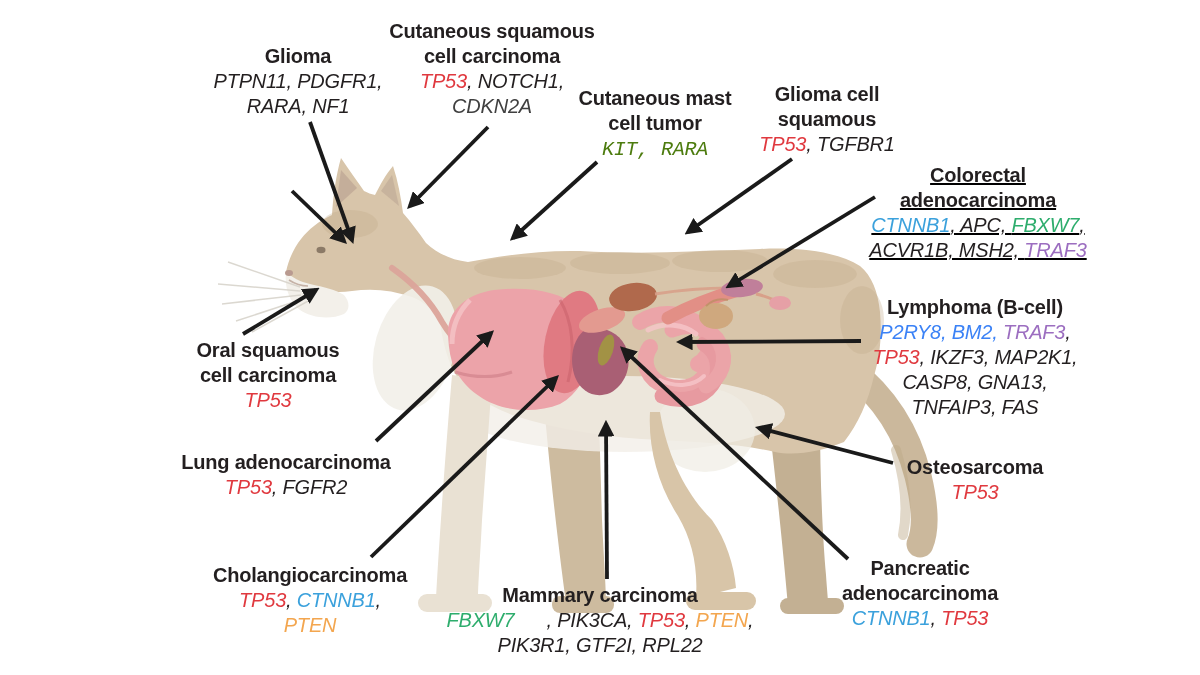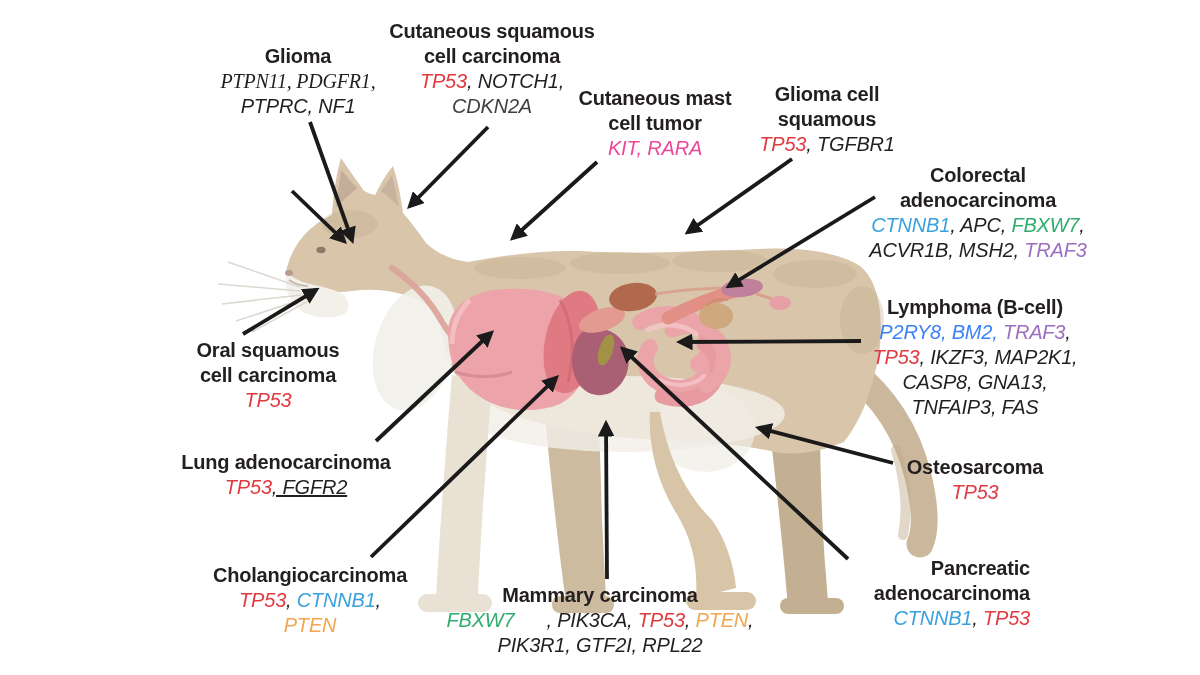--- a/index.html
+++ b/index.html
@@ -175,74 +175,74 @@
         <line x1="371" y1="557" x2="556" y2="378" stroke="#1a1a1a" stroke-width="3.8" marker-end="url(#ah)"></line>
         <line x1="607" y1="579" x2="606" y2="424" stroke="#1a1a1a" stroke-width="3.8" marker-end="url(#ah)"></line>
         <line x1="893" y1="463" x2="759" y2="428" stroke="#1a1a1a" stroke-width="3.8" marker-end="url(#ah)"></line>
         <line x1="848" y1="559" x2="623" y2="349" stroke="#1a1a1a" stroke-width="3.8" marker-end="url(#ah)"></line>
       </g>
   </svg>
 
   <div id="labels">
       <div class="label" style="left: 178px; top: 44px; width: 240px;">
         <div class="t">Glioma</div>
-        <div class="g"><span style="color: rgb(35, 31, 32); font-family: Liberation Serif, serif;">PTPN11, PDGFR1,</span></div>
-        <div class="g"><span style="color: rgb(35, 31, 32);">PTPRC, NF1</span></div>
+        <div class="g"><span style="color: rgb(35, 31, 32);">PTPN11, PDGFR1,</span></div>
+        <div class="g"><span style="color: rgb(35, 31, 32);">RARA, NF1</span></div>
       </div>
       <div class="label" style="left: 367px; top: 19px; width: 250px;">
         <div class="t">Cutaneous squamous</div>
         <div class="t">cell carcinoma</div>
         <div class="g"><span style="color: rgb(224, 57, 63);">TP53</span><span style="color: rgb(35, 31, 32);">, NOTCH1,</span></div>
         <div class="g"><span style="color: #404040;">CDKN2A</span></div>
       </div>
       <div class="label" style="left: 550px; top: 86px; width: 210px;">
         <div class="t">Cutaneous mast</div>
         <div class="t">cell tumor</div>
-        <div class="g"><span style="color: #ec4899;">KIT, RARA</span></div>
+        <div class="g"><span style="color: #4d7c0f; font-family: Liberation Mono, monospace;">KIT, RARA</span></div>
       </div>
       <div class="label" style="left: 737px; top: 82px; width: 180px;">
         <div class="t">Glioma cell</div>
         <div class="t">squamous</div>
         <div class="g"><span style="color: rgb(224, 57, 63);">TP53</span><span style="color: rgb(35, 31, 32);">, TGFBR1</span></div>
       </div>
-      <div class="label" style="left: 848px; top: 163px; width: 260px;">
+      <div class="label" style="left: 848px; top: 163px; width: 260px; text-decoration: underline;">
         <div class="t">Colorectal</div>
         <div class="t">adenocarcinoma</div>
         <div class="g"><span style="color: rgb(59, 161, 220);">CTNNB1</span><span style="color: rgb(35, 31, 32);">, APC, </span><span style="color: rgb(46, 173, 109);">FBXW7</span><span style="color: rgb(35, 31, 32);">,</span></div>
         <div class="g"><span style="color: rgb(35, 31, 32);">ACVR1B, MSH2, </span><span style="color: rgb(156, 110, 192);">TRAF3</span></div>
       </div>
       <div class="label" style="left: 845px; top: 295px; width: 260px;">
         <div class="t">Lymphoma (B-cell)</div>
         <div class="g"><span style="color: #3b82f6; margin-top: 40px;">P2RY8, BM2, </span><span style="color: rgb(156, 110, 192);">TRAF3</span><span style="color: rgb(35, 31, 32);">,</span></div>
         <div class="g"><span style="color: rgb(224, 57, 63);">TP53</span><span style="color: rgb(35, 31, 32);">, IKZF3, MAP2K1,</span></div>
         <div class="g"><span style="color: rgb(35, 31, 32);">CASP8, GNA13,</span></div>
         <div class="g"><span style="color: rgb(35, 31, 32);">TNFAIP3, FAS</span></div>
       </div>
       <div class="label" style="left: 163px; top: 338px; width: 210px;">
         <div class="t">Oral squamous</div>
         <div class="t">cell carcinoma</div>
         <div class="g"><span style="color: rgb(224, 57, 63);">TP53</span></div>
       </div>
       <div class="label" style="left: 156px; top: 450px; width: 260px;">
         <div class="t">Lung adenocarcinoma</div>
-        <div class="g"><span style="color: rgb(224, 57, 63);">TP53</span><span style="color: rgb(35, 31, 32); text-decoration: underline;">, FGFR2</span></div>
+        <div class="g"><span style="color: rgb(224, 57, 63);">TP53</span><span style="color: rgb(35, 31, 32);">, FGFR2</span></div>
       </div>
       <div class="label" style="left: 190px; top: 563px; width: 240px;">
         <div class="t">Cholangiocarcinoma</div>
         <div class="g"><span style="color: rgb(224, 57, 63);">TP53</span><span style="color: rgb(35, 31, 32);">, </span><span style="color: rgb(59, 161, 220);">CTNNB1</span><span style="color: rgb(35, 31, 32);">,</span></div>
         <div class="g"><span style="color: rgb(243, 166, 79);">PTEN</span></div>
       </div>
       <div class="label" style="left: 440px; top: 583px; width: 320px;">
         <div class="t">Mammary carcinoma</div>
         <div class="g"><span style="color: rgb(46, 173, 109);">FBXW7</span><span style="color: rgb(35, 31, 32); margin-left: 32px;">, PIK3CA, </span><span style="color: rgb(224, 57, 63);">TP53</span><span style="color: rgb(35, 31, 32);">, </span><span style="color: rgb(243, 166, 79);">PTEN</span><span style="color: rgb(35, 31, 32);">,</span></div>
         <div class="g"><span style="color: rgb(35, 31, 32); margin-top: 14px;">PIK3R1, GTF2I, RPL22</span></div>
       </div>
       <div class="label" style="left: 875px; top: 455px; width: 200px;">
         <div class="t">Osteosarcoma</div>
         <div class="g"><span style="color: rgb(224, 57, 63);">TP53</span></div>
       </div>
-      <div class="label" style="left: 810px; top: 556px; width: 220px; text-align: right;">
+      <div class="label" style="left: 810px; top: 556px; width: 220px;">
         <div class="t">Pancreatic</div>
         <div class="t">adenocarcinoma</div>
         <div class="g"><span style="color: rgb(59, 161, 220);">CTNNB1</span><span style="color: rgb(35, 31, 32);">, </span><span style="color: rgb(224, 57, 63);">TP53</span></div>
       </div>
     </div>
 </div>
 
 </body></html>

